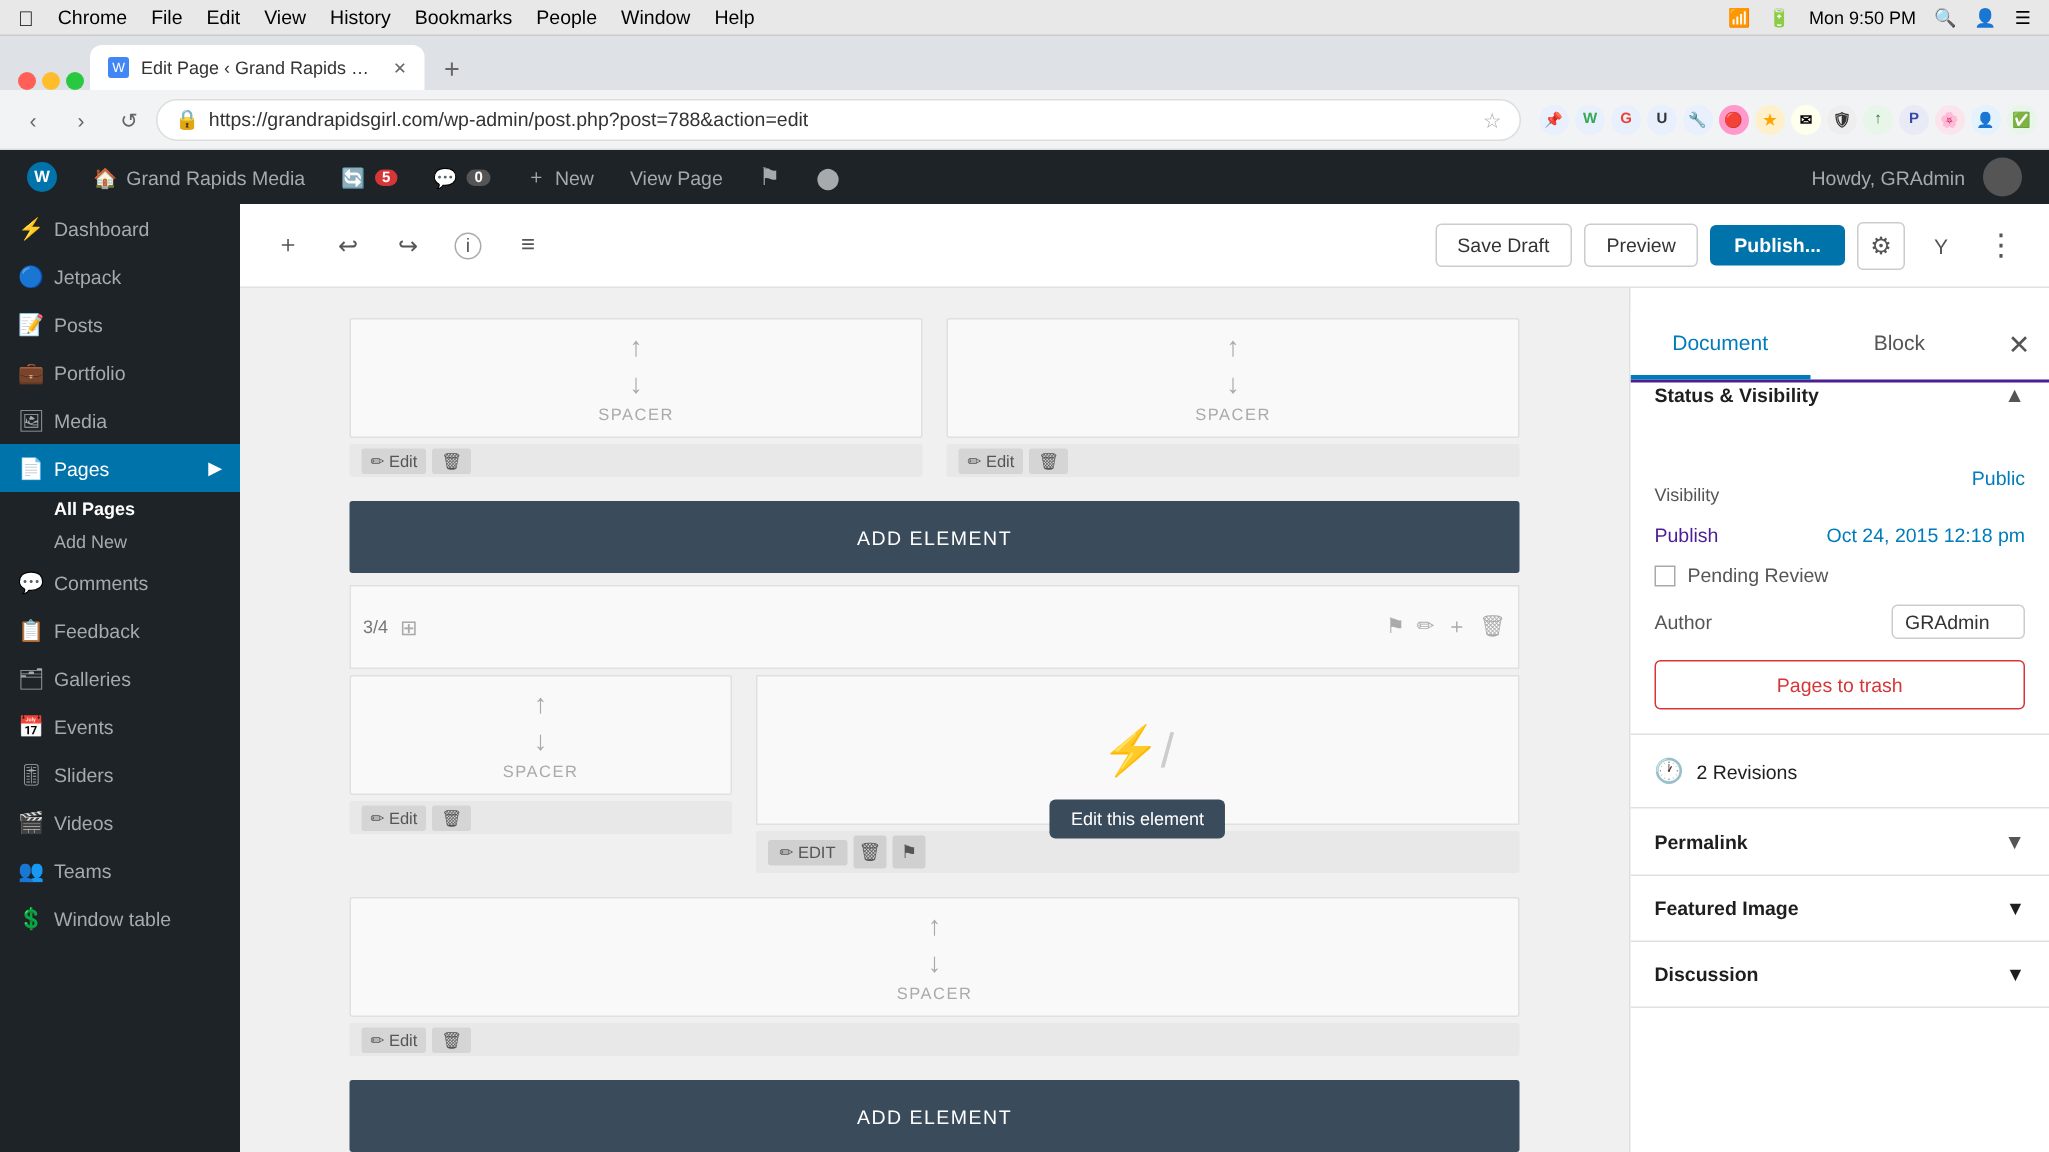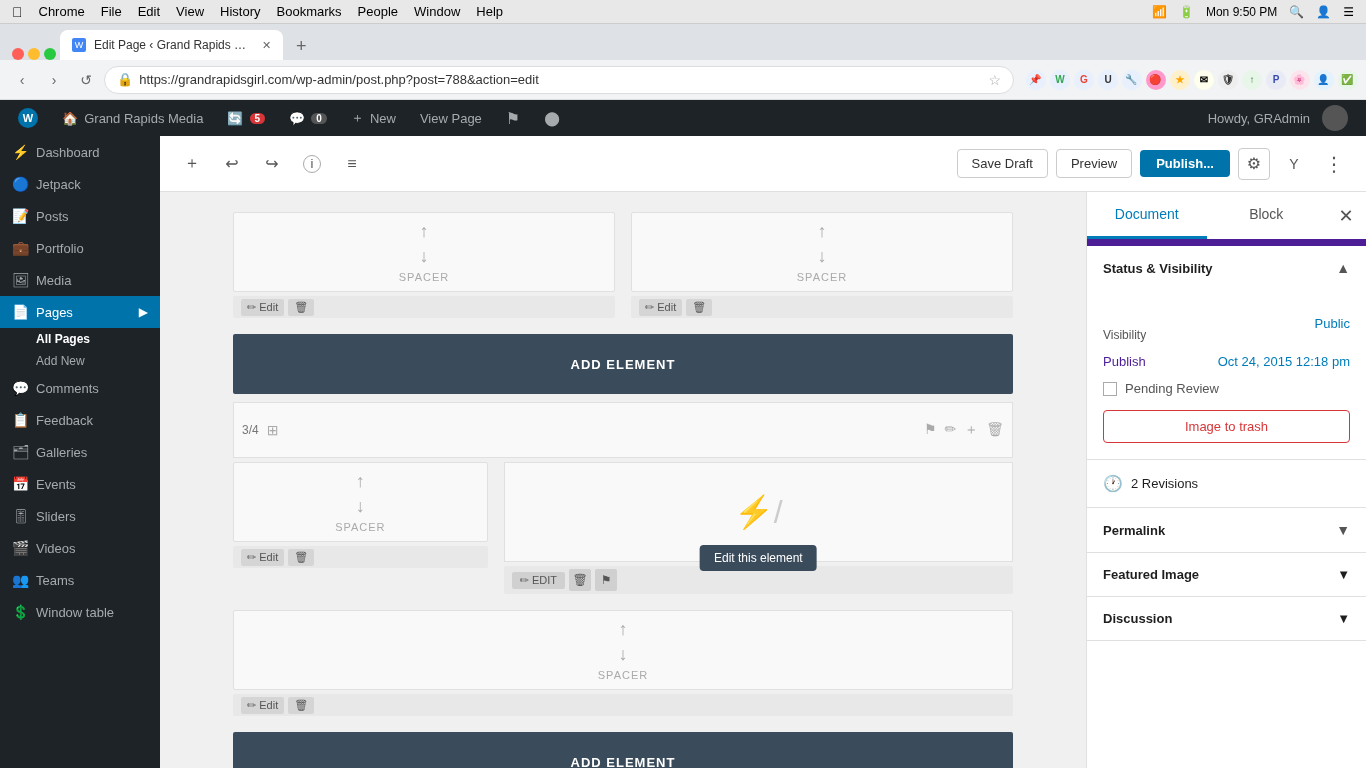--- a/index.html
+++ b/index.html
@@ -278,23 +278,23 @@
       background: #d5d5d5;
       border-radius: 2px;
       border: none;
     }
 
     .add-element-btn {
       background: #3a4b5c;
       color: #fff;
       border: none;
       width: 100%;
-      height: 60px;
-      font-size: 13px;
-      font-weight: 700;
+      height: 48px;
+      font-size: 13px;
+      font-weight: 400;
       letter-spacing: 1px;
       cursor: pointer;
       margin-bottom: 8px;
       border-radius: 2px;
     }
 
     .block-34 {
       background: #f9f9f9;
       border: 1px solid #e0e0e0;
       min-height: 56px;
@@ -369,24 +369,24 @@
       width: 280px;
       background: #fff;
       border-left: 1px solid #e0e0e0;
       display: flex;
       flex-direction: column;
       overflow-y: auto;
     }
 
     .panel-tabs {
       display: flex;
-      border-bottom: 7px solid #4c1d95;
+      border-bottom: 2px solid #4c1d95;
       background: #fff;
       position: sticky;
-      top: 0;
+      top: 14px;
       z-index: 5;
     }
     .panel-tab {
       flex: 1;
       padding: 14px 8px;
       text-align: center;
       font-size: 14px;
       font-weight: 500;
       color: #555;
       cursor: pointer;
@@ -850,21 +850,27 @@
               <span class="visibility-value">Public</span>
             </div>
             <div class="publish-row">
               <span class="publish-label">Publish</span>
               <span class="publish-value">Oct 24, 2015 12:18 pm</span>
             </div>
             <div class="pending-row">
               <div class="pending-checkbox"></div>
               <span class="pending-label">Pending Review</span>
             </div>
-            <button class="move-to-trash-btn">Image to trash</button>
+            <div class="author-row">
+              <span class="author-label">Author</span>
+              <select class="author-select">
+                <option>GRAdmin</option>
+              </select>
+            </div>
+            <button class="move-to-trash-btn">Pages to trash</button>
           </div>
         </div>
 
         <div class="revisions-row">
           <span class="revisions-icon">🕐</span>
           <span>2 Revisions</span>
         </div>
 
         <div class="panel-section">
           <div class="panel-section-header">

